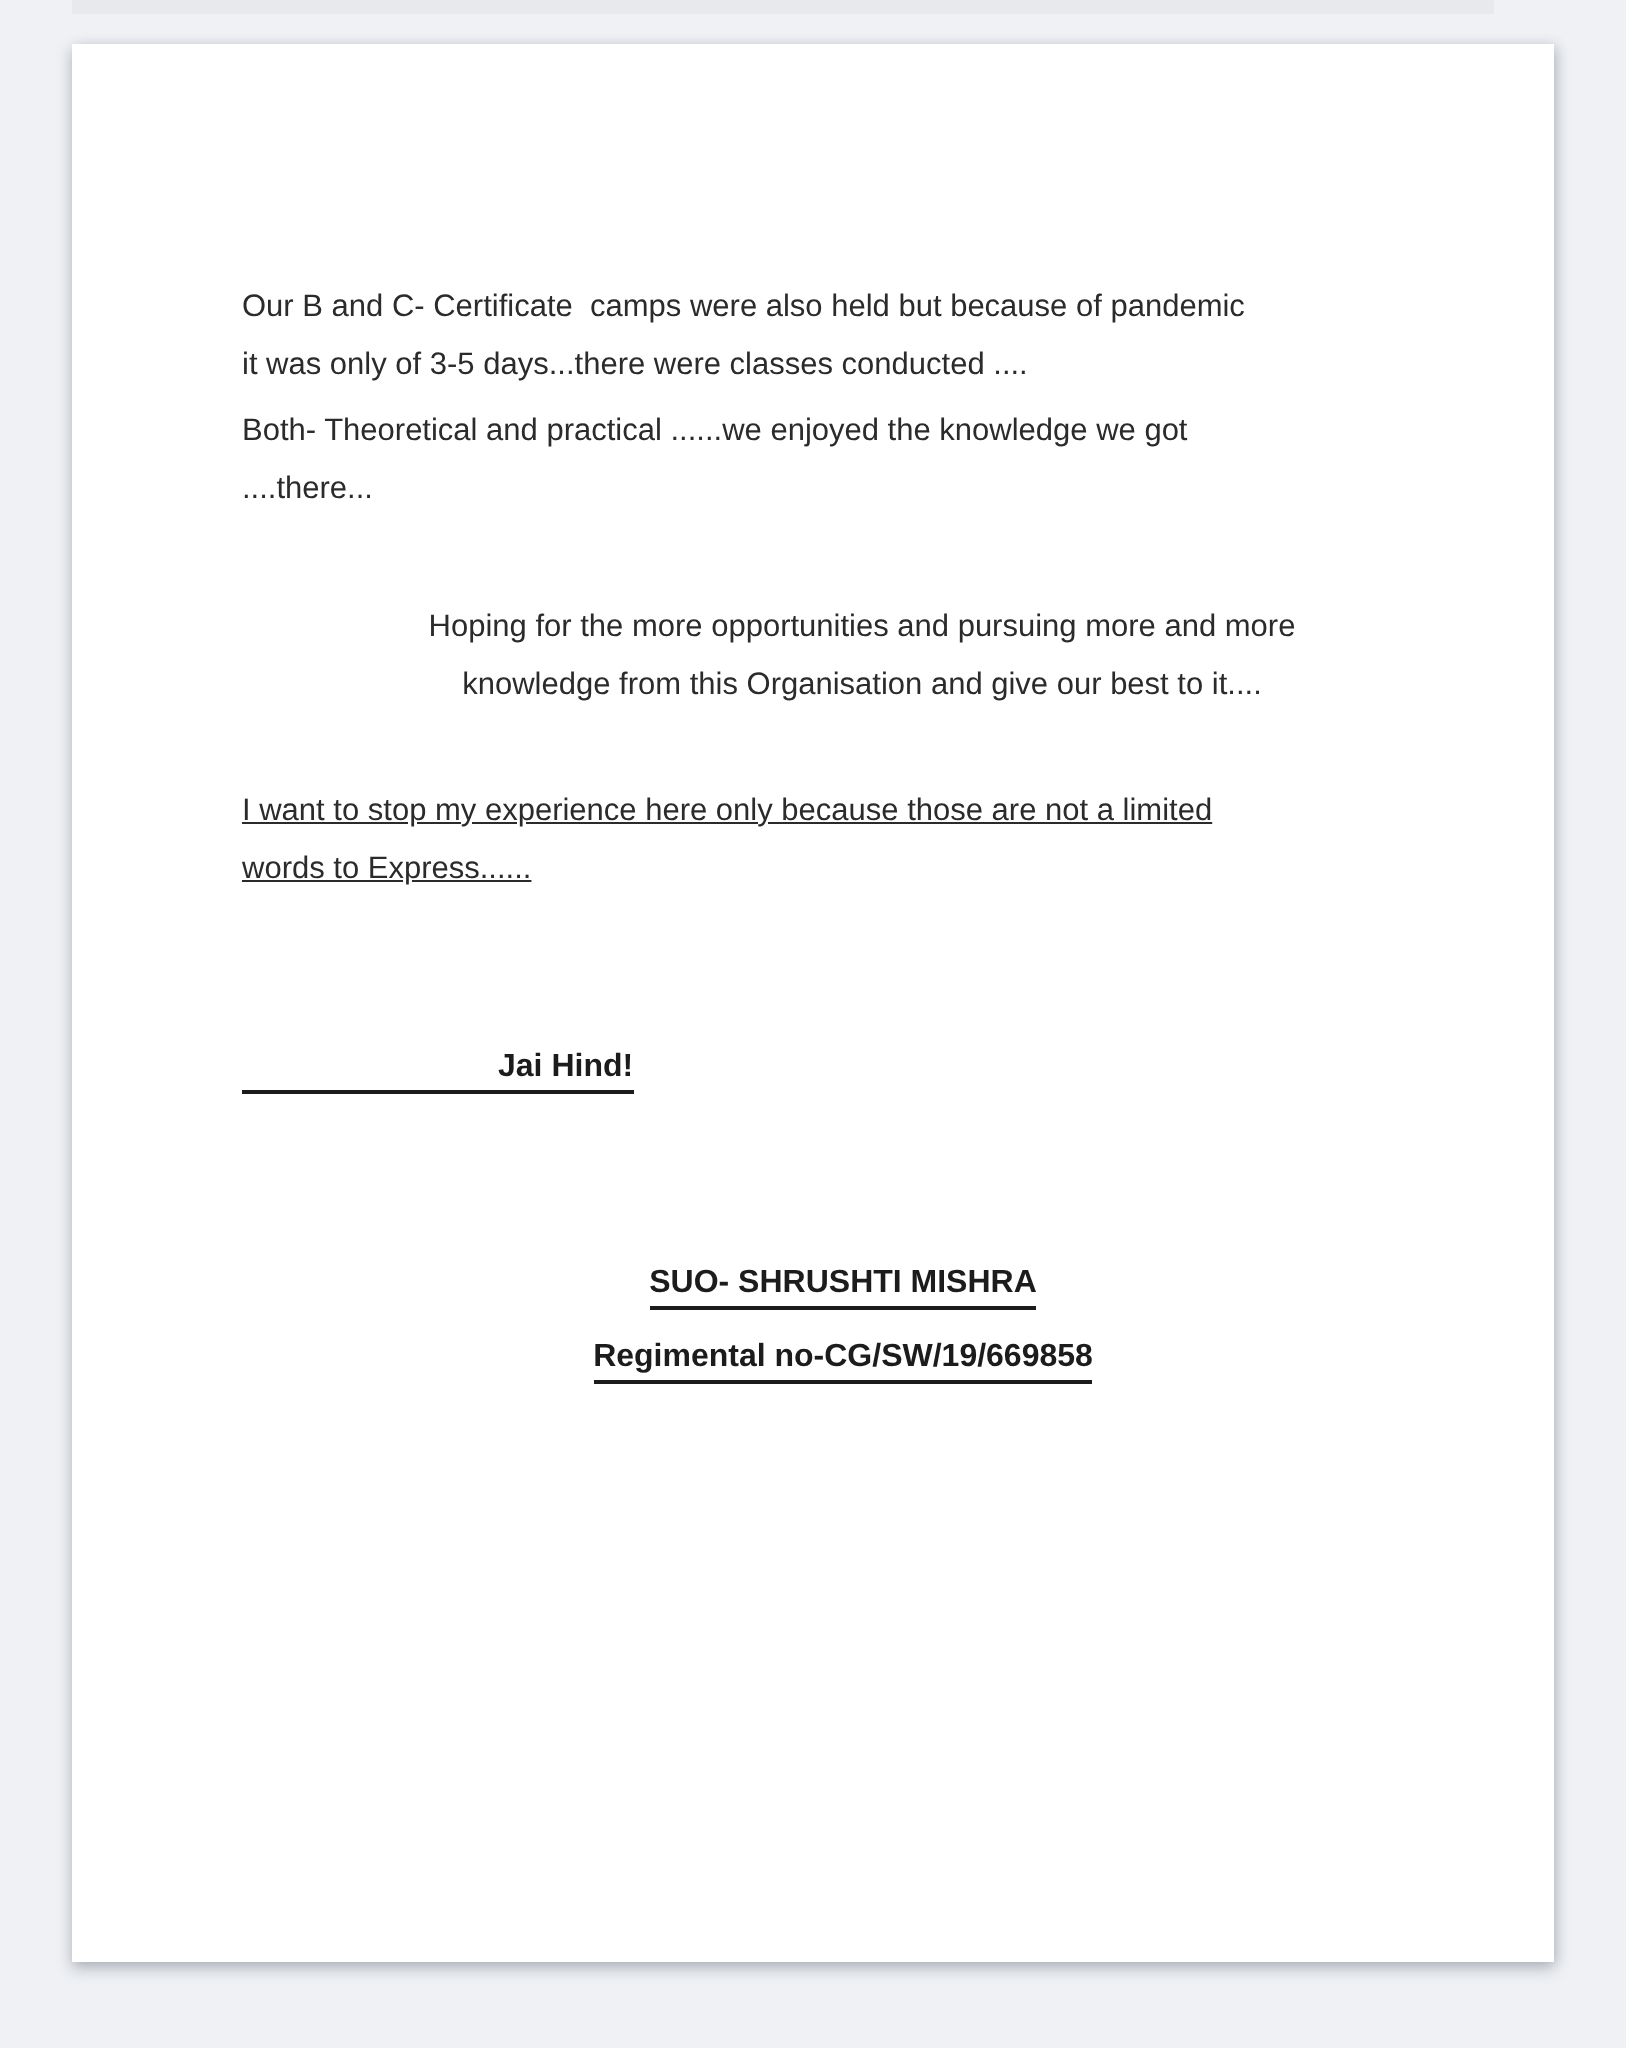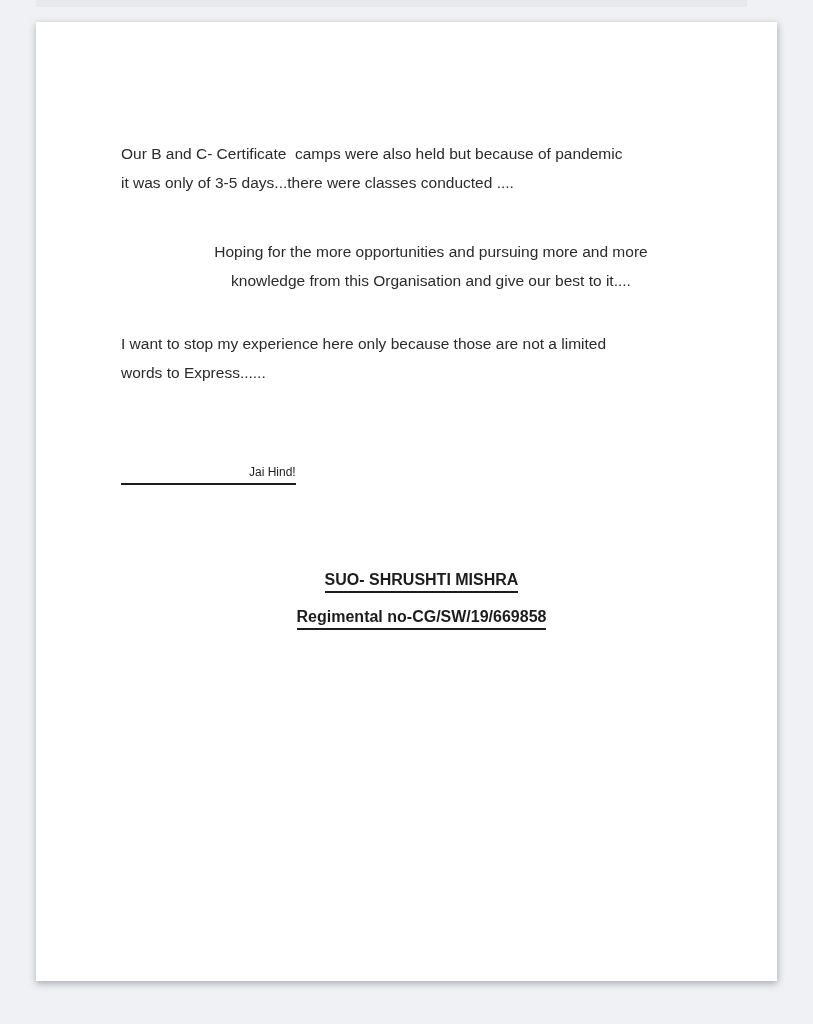--- a/index.html
+++ b/index.html
@@ -42,30 +42,30 @@
   .para {
     margin: 0;
     width: 620px;
     font-size: 15.5px;
     line-height: 29px;
     white-space: pre-wrap;
     color: #2b2b2b;
   }
   .para.p2 { margin-top: 4px; }
   .para.p3 { margin-top: 40px; text-align: center; }
-  .para.p4 { margin-top: 34px; }
+  .para.p4 { margin-top: 34px; text-decoration: underline; }
   .jai-line {
     margin-top: 74px;
     height: 24px;
   }
   .jai-text {
     display: inline-block;
     padding-left: 128px;
-    font-size: 12px;
-    font-weight: normal;
+    font-size: 16px;
+    font-weight: bold;
     line-height: 22px;
     color: #1c1c1c;
     border-bottom: 2px solid #1c1c1c;
   }
   .signature-block {
     margin-top: 84px;
   }
   .sig-line {
     margin: 0 0 13px 0;
     text-align: center;
@@ -84,20 +84,22 @@
 
 <div class="viewer">
   <div class="top-band"></div>
 
   <div class="paper">
     <div class="content">
 
       <p class="para p1">Our B and C- Certificate  camps were also held but because of pandemic
 it was only of 3-5 days...there were classes conducted ....</p>
 
+      <p class="para p2">Both- Theoretical and practical ......we enjoyed the knowledge we got
+....there...</p>
 
       <p class="para p3">Hoping for the more opportunities and pursuing more and more
 knowledge from this Organisation and give our best to it....</p>
 
       <p class="para p4">I want to stop my experience here only because those are not a limited
 words to Express......</p>
 
       <div class="jai-line">
         <span class="jai-text">Jai Hind!</span>
       </div>

